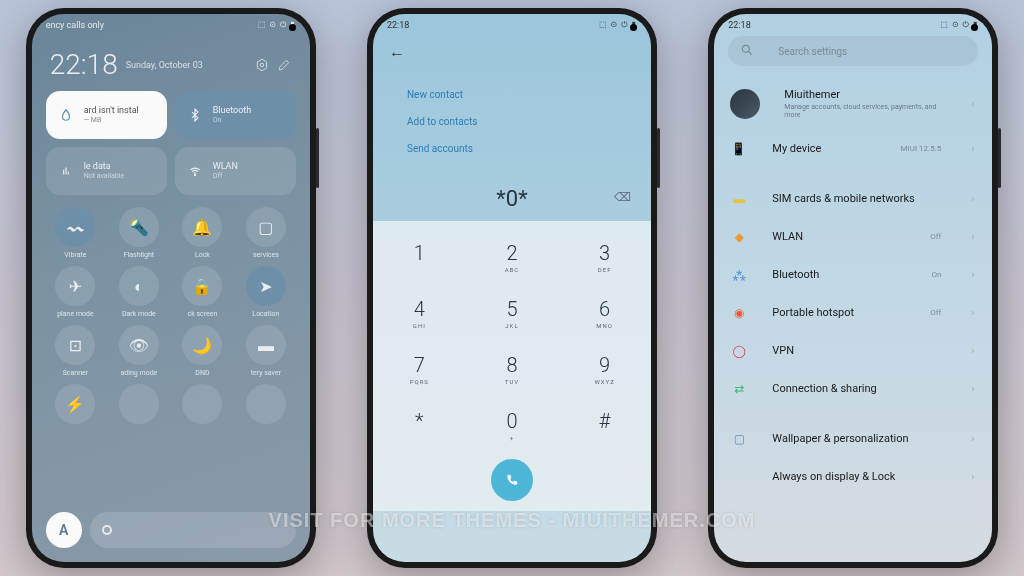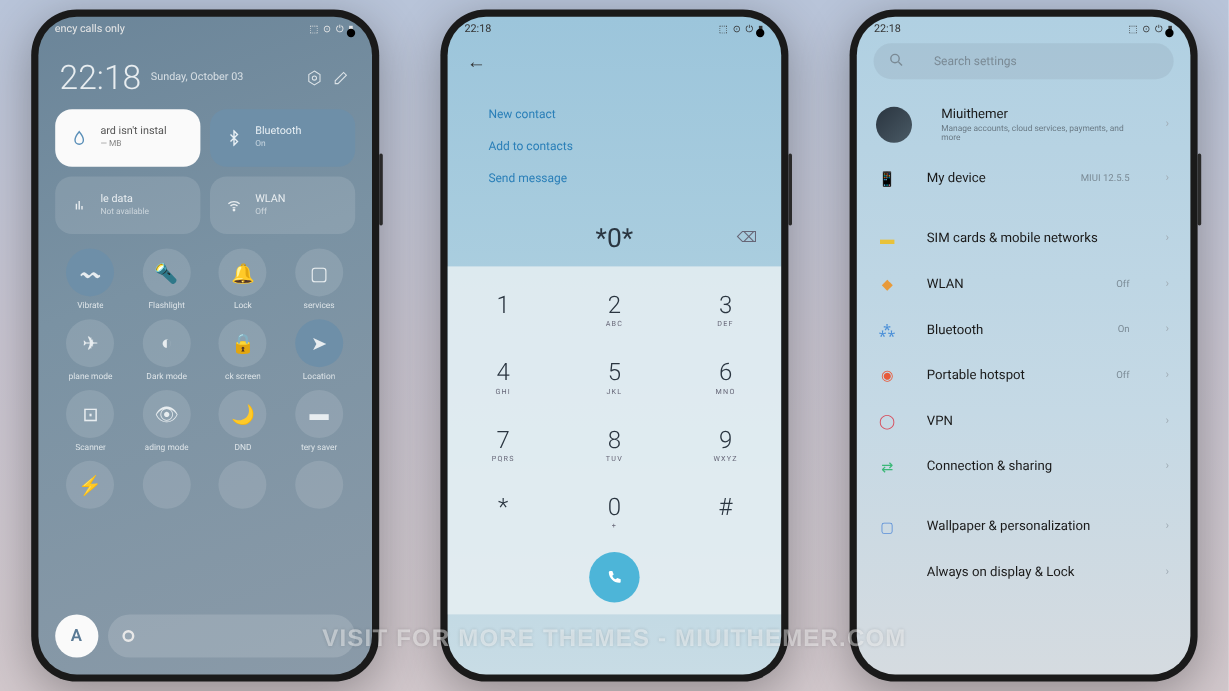--- a/index.html
+++ b/index.html
@@ -60,21 +60,21 @@
 .p3-title{font-size:22px;font-weight:600;color:#1a1a1a;padding:14px 18px 10px}
 .search{margin:0 14px 12px;height:30px;background:rgba(140,160,175,0.25);border-radius:15px;display:flex;align-items:center;padding:0 12px;gap:24px;color:#7a8a95;font-size:10px}
 .srow{display:flex;align-items:center;padding:10px 18px 10px 16px;gap:24px}
 .srow-ico{width:18px;height:18px;display:flex;align-items:center;justify-content:center;flex-shrink:0;font-size:12px}
 .srow-txt{flex:1;font-size:11px;color:#1a1a1a}
 .srow-sub{font-size:7px;color:#6a7a85;margin-top:2px;line-height:1.2}
 .srow-val{font-size:8px;color:#7a8a95}
 .srow-chev{font-size:10px;color:#a0acb5;margin-left:6px}
 .avatar{width:30px;height:30px;border-radius:50%;background:linear-gradient(135deg,#2a3540,#4a5a65)}
 .gap{height:12px}
-.watermark{position:absolute;bottom:32px;left:0;right:0;text-align:center;font-size:20px;font-weight:700;color:rgba(255,255,255,0.45);letter-spacing:1px;font-family:Arial;text-shadow:0 0 3px rgba(0,0,0,0.15)}
+.watermark{position:absolute;bottom:44px;left:0;right:0;text-align:center;font-size:20px;font-weight:700;color:rgba(255,255,255,0.45);letter-spacing:1px;font-family:Arial;text-shadow:0 0 3px rgba(0,0,0,0.15)}
 svg{width:14px;height:14px}
 </style>
 </head>
 <body>
 
 <div class="phone">
  <div class="screen p1">
   <div class="punch"></div>
   <div class="status-bar light">
    <span>ency calls only</span>
@@ -227,21 +227,21 @@
   <div class="status-bar">
    <span>22:18</span>
    <span class="status-icons">⬚ ⊙ ⏻ ▮</span>
   </div>
   <div class="p2-top">
    <div class="p2-back">←</div>
   </div>
   <div class="p2-links" id="p2links">
         <div class="p2-link">New contact</div>
         <div class="p2-link">Add to contacts</div>
-        <div class="p2-link">Send message</div>
+        <div class="p2-link">Send accounts</div>
       </div>
   <div class="p2-num">
    <span>*0*</span>
    <span class="p2-del">⌫</span>
   </div>
   <div class="keypad">
    <div id="keypad">
           <div class="krow">
             <div class="key">
               <div class="knum">1</div>

